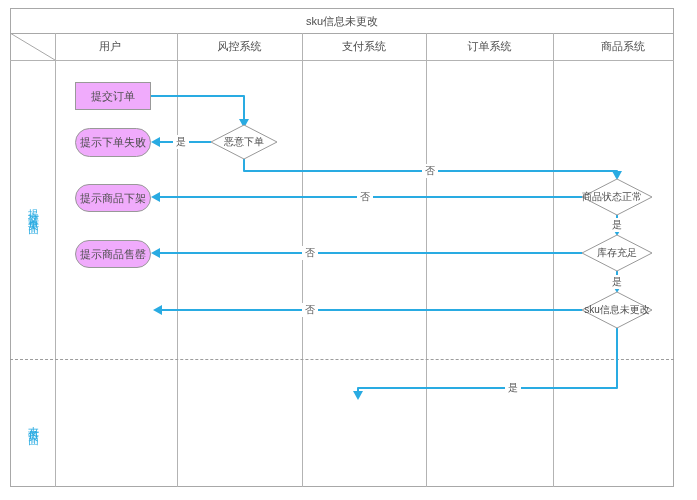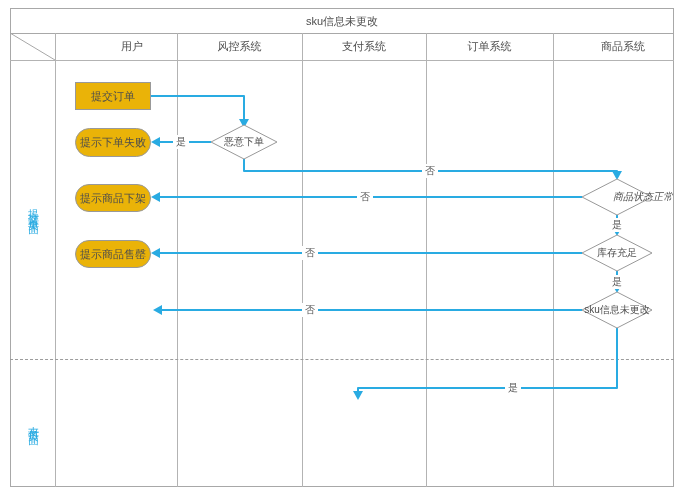--- a/index.html
+++ b/index.html
@@ -37,21 +37,21 @@
   }
   .lane-label {
     position: absolute;
     writing-mode: vertical-rl; text-orientation: upright;
     letter-spacing: 3px;
     font-size: 11px; color: #29abe2;
     transform: translate(-50%, -50%);
   }
   
   .node {
-    position: absolute; background: #eab308; border: 1px solid #999999;
+    position: absolute; background: #f0abfc; border: 1px solid #999999;
     display: flex; align-items: center; justify-content: center;
     font-size: 11px; color: #4d4d4d; text-align: right; line-height: 1.15;
     z-index: 3;
   }
   .stadium { border-radius: 15px; }
   .diamond-text {
     position: absolute; transform: translate(-50%, -50%);
     font-size: 10px; color: #4d4d4d; white-space: nowrap; z-index: 4;
   }
   .edge-label {
@@ -79,21 +79,21 @@
   <div class="vline" style="left:302px; top:33px; height:454px;"></div>
   <div class="vline" style="left:426px; top:33px; height:454px;"></div>
   <div class="vline" style="left:553px; top:33px; height:454px;"></div>
 
   <div class="corner-cell">
     <svg width="45" height="27">
       <line x1="0" y1="0" x2="45" y2="27" stroke="#a8a8a8" stroke-width="1"></line>
     </svg>
   </div>
 
-  <div class="header-cell" style="left:71px;  width:122px;font-family:Liberation Mono, monospace;">用户</div>
+  <div class="header-cell" style="left:49px;  width:122px;font-family:Liberation Mono, monospace;">用户</div>
   <div class="header-cell" style="left:177px; width:125px;">风控系统</div>
   <div class="header-cell" style="left:302px; width:124px;">支付系统</div>
   <div class="header-cell" style="left:426px; width:127px;">订单系统</div>
   <div class="header-cell" style="left:553px; width:140px;">商品系统</div>
 
   <div class="dashed-divider"></div>
 
   <div class="lane-label" style="left:33px; top:209px;">提交订单页面</div>
   <div class="lane-label" style="left:33px; top:423px;">支付页面</div>
 
@@ -132,21 +132,21 @@
 
   <div class="node stadium" style="left:75px; top:128px; width:76px; height:29px;">提示下单失败</div>
 
   <div class="node stadium" style="left:75px; top:184px; width:76px; height:28px;">提示商品下架</div>
 
   <div class="node stadium" style="left:75px; top:240px; width:76px; height:28px;">提示商品售罄</div>
 
 
 
   <div class="diamond-text" style="left:244px; top:142px;">恶意下单</div>
-  <div class="diamond-text" style="left:643px; top:197px;font-style:italic;">商品状态正常</div>
+  <div class="diamond-text" style="left:612px; top:197px;">商品状态正常</div>
   <div class="diamond-text" style="left:617px; top:253px;">库存充足</div>
   <div class="diamond-text" style="left:617px; top:310px;">sku信息未更改</div>
 
   <div class="edge-label" style="left:181px; top:142px;">是</div>
   <div class="edge-label" style="left:430px; top:171px;">否</div>
   <div class="edge-label" style="left:365px; top:197px;">否</div>
   <div class="edge-label" style="left:617px; top:225px;">是</div>
   <div class="edge-label" style="left:310px; top:253px;">否</div>
   <div class="edge-label" style="left:617px; top:282px;">是</div>
   <div class="edge-label" style="left:310px; top:310px;">否</div>

